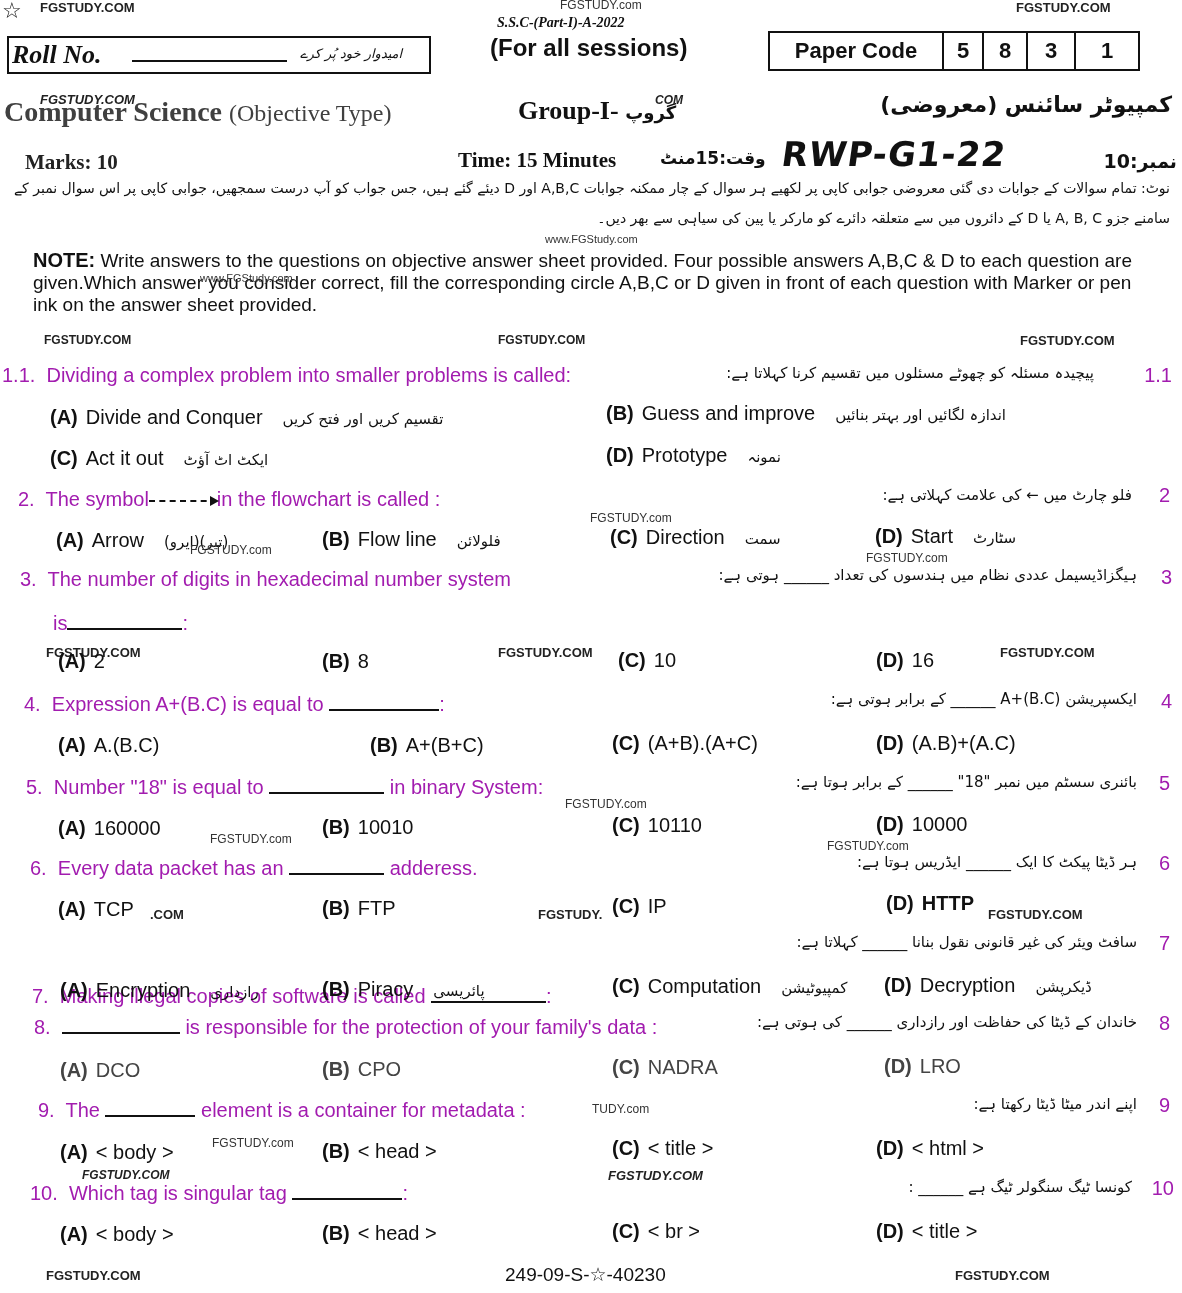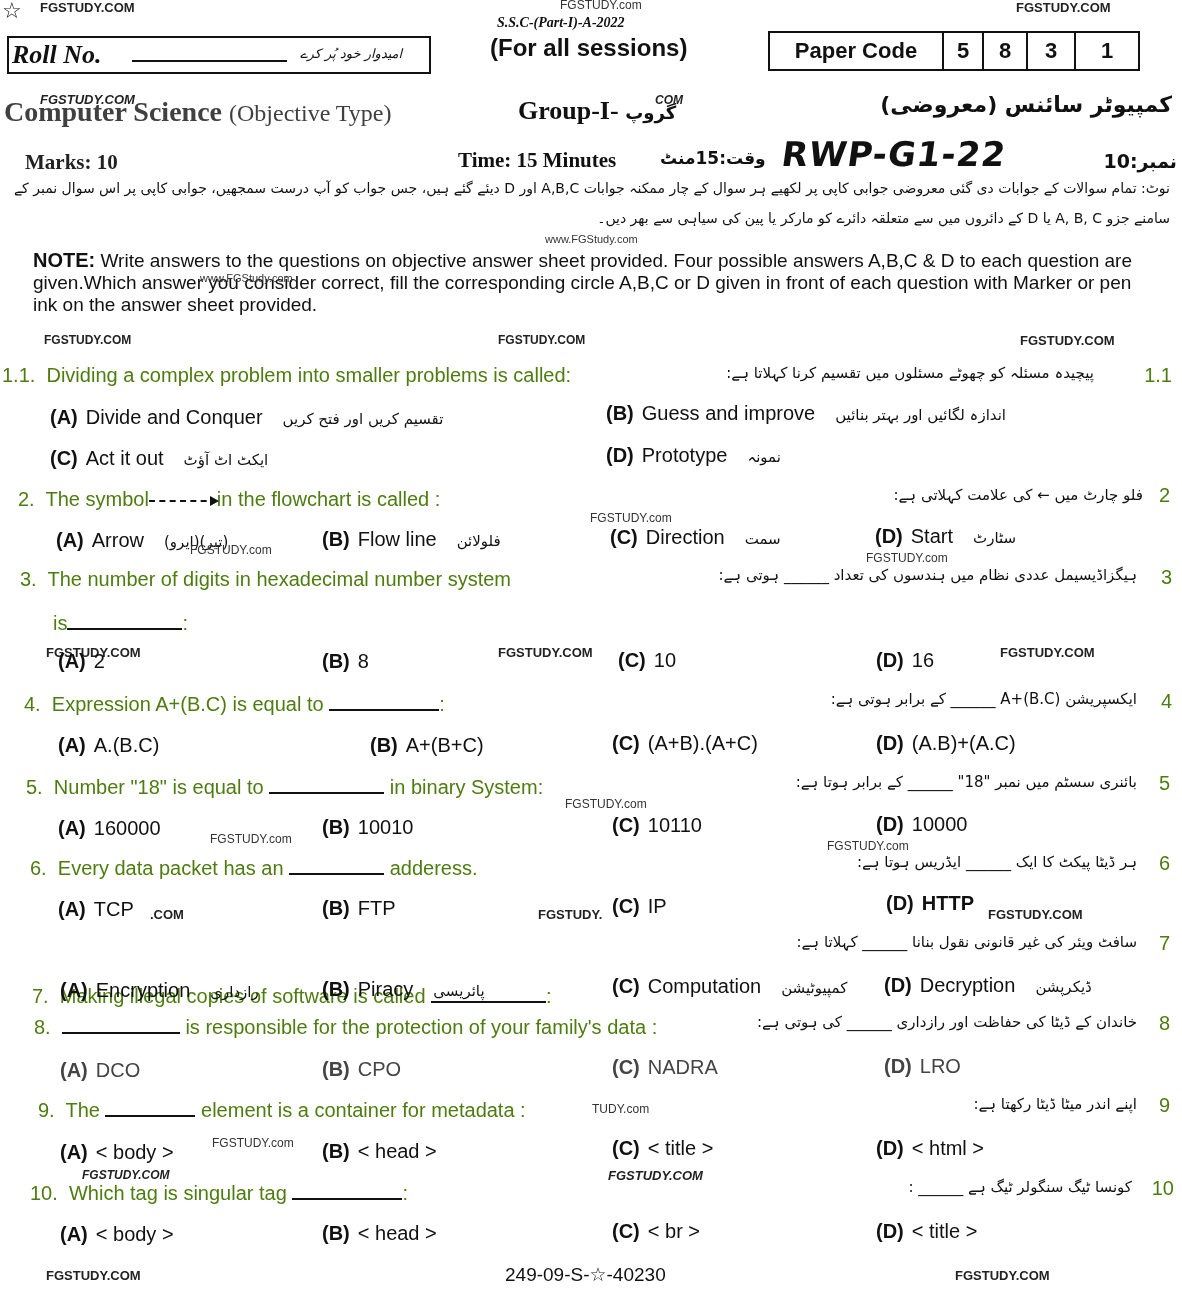--- a/index.html
+++ b/index.html
@@ -3,21 +3,21 @@
 <meta charset="utf-8">
 <style>
   html, body { margin:0; padding:0; background:#fff; }
   body { width:1182px; height:1293px; position:relative; overflow:hidden; color:#111;
          font-family:"Liberation Sans", sans-serif; }
   .abs { position:absolute; white-space:nowrap; }
   .wm { font-family:"Liberation Sans", sans-serif; font-weight:bold; font-size:13px; color:#222; }
   .wm-light { font-family:"Liberation Sans", sans-serif; font-size:12px; color:#333; }
   .serif { font-family:"Liberation Serif", serif; }
   .urdu { font-family:"DejaVu Sans", sans-serif; direction:rtl; font-size:15px; color:#111; }
-  .q { font-size:20px; color:#4d7c0f;text-align:center; }
+  .q { font-size:20px; color:#a21caf;text-align:center; }
   .opt { font-size:20px; color:#111; }
   .opt .letter { font-weight:bold; margin-right:8px; }
   .opt .urdu-inline { font-family:"DejaVu Sans", sans-serif; font-size:15px; margin-left:20px; }
   .roll-box { left:7px; top:36px; width:420px; height:34px; border:2px solid #111; }
   .roll-label { left:12px; top:40px; font-family:"Liberation Serif", serif; font-style:italic; font-weight:bold; font-size:26px; }
   .roll-line { left:132px; top:60px; width:155px; border-bottom:2px solid #111; height:0; }
   .code-table { position:absolute; left:768px; top:31px; border-collapse:collapse; }
   .code-table td { border:2px solid #111; height:36px; font-weight:bold; font-size:22px; text-align:center; padding:0; }
   .title-en { left:4px; top:96px; font-family:"Liberation Serif", serif; font-size:28px; font-weight:bold; color:#404040; }
   .title-en .sub { font-weight:normal; font-size:24px; }
@@ -97,21 +97,21 @@
 
 <div class="abs opt" style="left:50px;top:406px;"><span class="letter">(A)</span><span>Divide and Conquer</span><span class="urdu-inline">تقسیم کریں اور فتح کریں</span></div>
 <div class="abs opt" style="left:606px;top:402px;"><span class="letter">(B)</span><span>Guess and improve</span><span class="urdu-inline">اندازہ لگائیں اور بہتر بنائیں</span></div>
 <div class="abs opt" style="left:50px;top:447px;"><span class="letter">(C)</span><span>Act it out</span><span class="urdu-inline">ایکٹ اٹ آؤٹ</span></div>
 <div class="abs opt" style="left:606px;top:444px;"><span class="letter">(D)</span><span>Prototype</span><span class="urdu-inline">نمونہ</span></div>
 
 <div class="abs q" style="left:18px;top:488px;">
   <span>2.</span>&nbsp;
   <span>The symbol</span><span class="arrow-sym"></span><span>in the flowchart is called :</span>
 </div>
-<div class="abs urdu" style="right:39px;top:486px;">فلو چارٹ میں ← کی علامت کہلاتی ہے:</div>
+<div class="abs urdu" style="right:50px;top:486px;">فلو چارٹ میں ← کی علامت کہلاتی ہے:</div>
 <div class="abs q" style="right:12px;top:484px;">2</div>
 <div class="abs wm-light" style="left:590px;top:511px;">FGSTUDY.com</div>
 
 <div class="abs opt" style="left:56px;top:529px;"><span class="letter">(A)</span><span>Arrow</span><span class="urdu-inline">(ایرو)(تیر)</span></div>
 <div class="abs wm-light" style="left:190px;top:543px;">FGSTUDY.com</div>
 <div class="abs opt" style="left:322px;top:528px;"><span class="letter">(B)</span><span>Flow line</span><span class="urdu-inline">فلولائن</span></div>
 <div class="abs opt" style="left:610px;top:526px;"><span class="letter">(C)</span><span>Direction</span><span class="urdu-inline">سمت</span></div>
 <div class="abs opt" style="left:875px;top:525px;"><span class="letter">(D)</span><span>Start</span><span class="urdu-inline">سٹارٹ</span></div>
 <div class="abs wm-light" style="left:866px;top:551px;">FGSTUDY.com</div>
 

